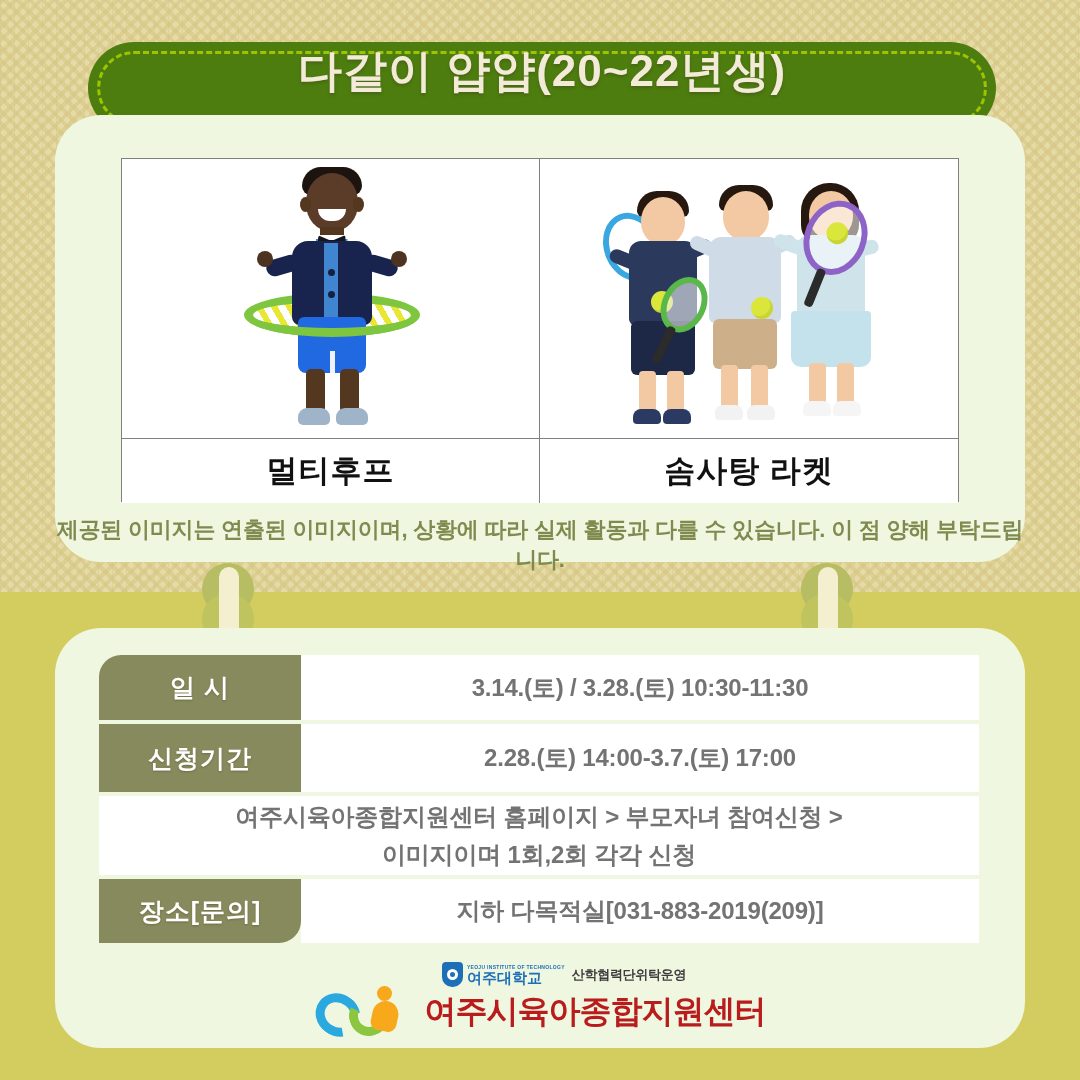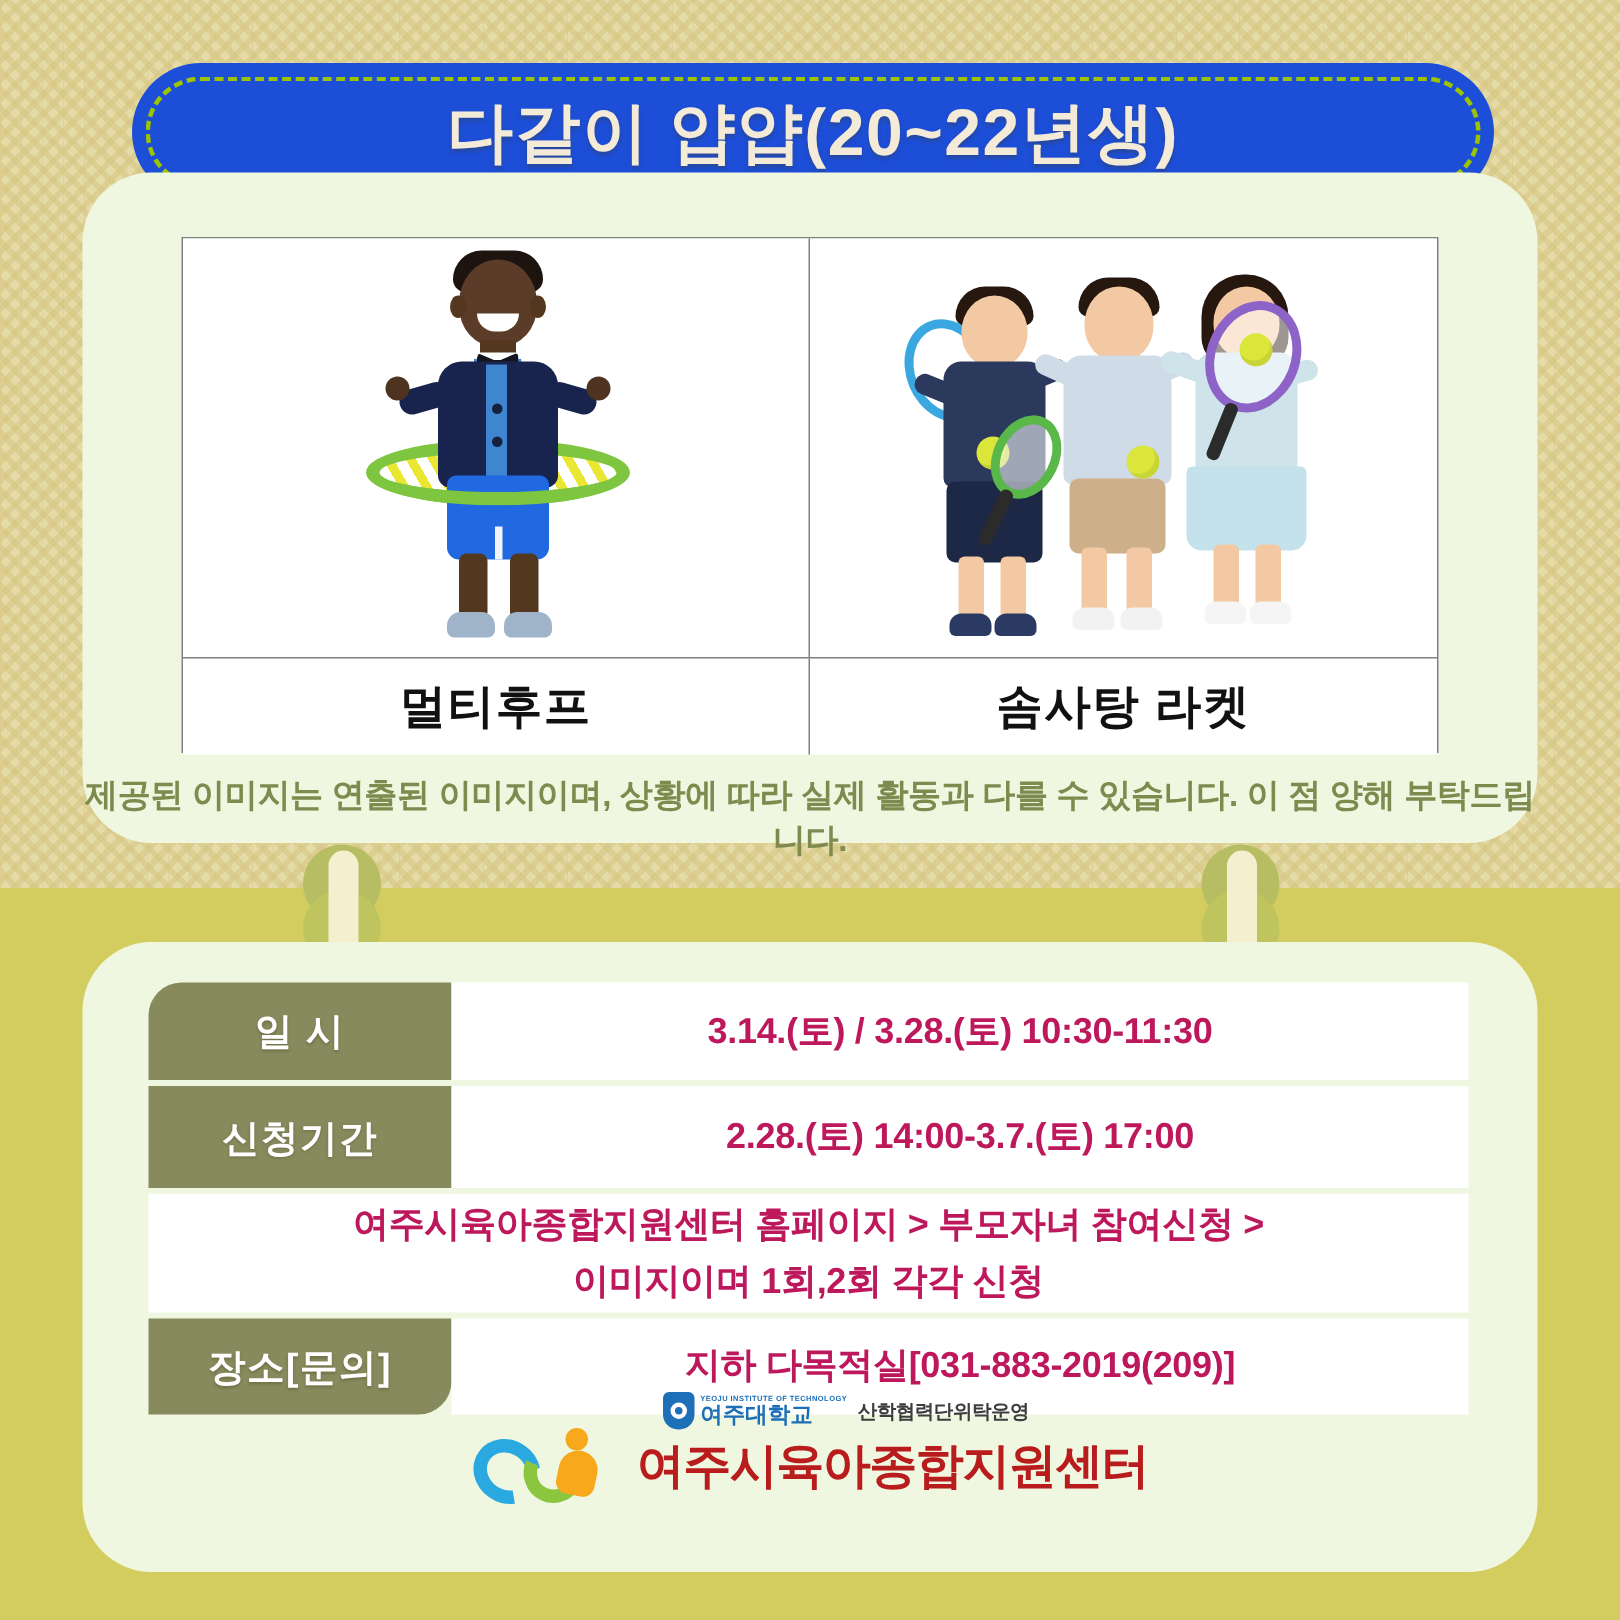--- a/index.html
+++ b/index.html
@@ -38,24 +38,24 @@
     background: #d2cd5e;
   }
 
   
   .title-pill {
     position: absolute;
     left: 88px;
     top: 42px;
     width: 908px;
     height: 92px;
-    background: #1d4ed8;
+    background: #4d7c0f;
     border-radius: 46px;
     display: flex;
-    align-items: center;
+    align-items: flex-start;
     justify-content: center;
   }
   .title-pill .dash-ring {
     position: absolute;
     left: 9px; top: 9px; right: 9px; bottom: 9px;
     border: 3px dashed #9cc400;
     border-radius: 40px;
   }
   .title-text {
     position: relative;
@@ -216,32 +216,32 @@
   .info-row:last-child  .info-label { border-radius: 0 0 22px 0; }
   .info-value {
     flex: 1;
     background: #ffffff;
     display: flex;
     align-items: center;
     justify-content: center;
     text-align: center;
     font-size: 24px;
     font-weight: 700;
-    color: #be185d;
+    color: #737373;
     line-height: 1.55;
     padding: 6px 14px;
     letter-spacing: -0.2px;
   }
   .r1 .info-label, .r1 .info-value { height: 65px; }
   .r2 .info-label, .r2 .info-value { height: 68px; }
   .r3 .info-label, .r3 .info-value { height: 79px; }
   .r4 .info-label, .r4 .info-value { height: 64px; }
 
   
-  .footer { position: absolute; left: 0; right: 0; top: 928px; height: 90px; }
+  .footer { position: absolute; left: 0; right: 0; top: 962px; height: 90px; }
   .footer-top {
     position: absolute; left: 0; right: 0; top: 0;
     display: flex; align-items: center; justify-content: center; gap: 7px;
     padding-left: 48px;
   }
   .uni-badge {
     display: flex; align-items: center; gap: 4px;
   }
   .uni-shield {
     width: 21px; height: 25px; background: #1d6fb8;

